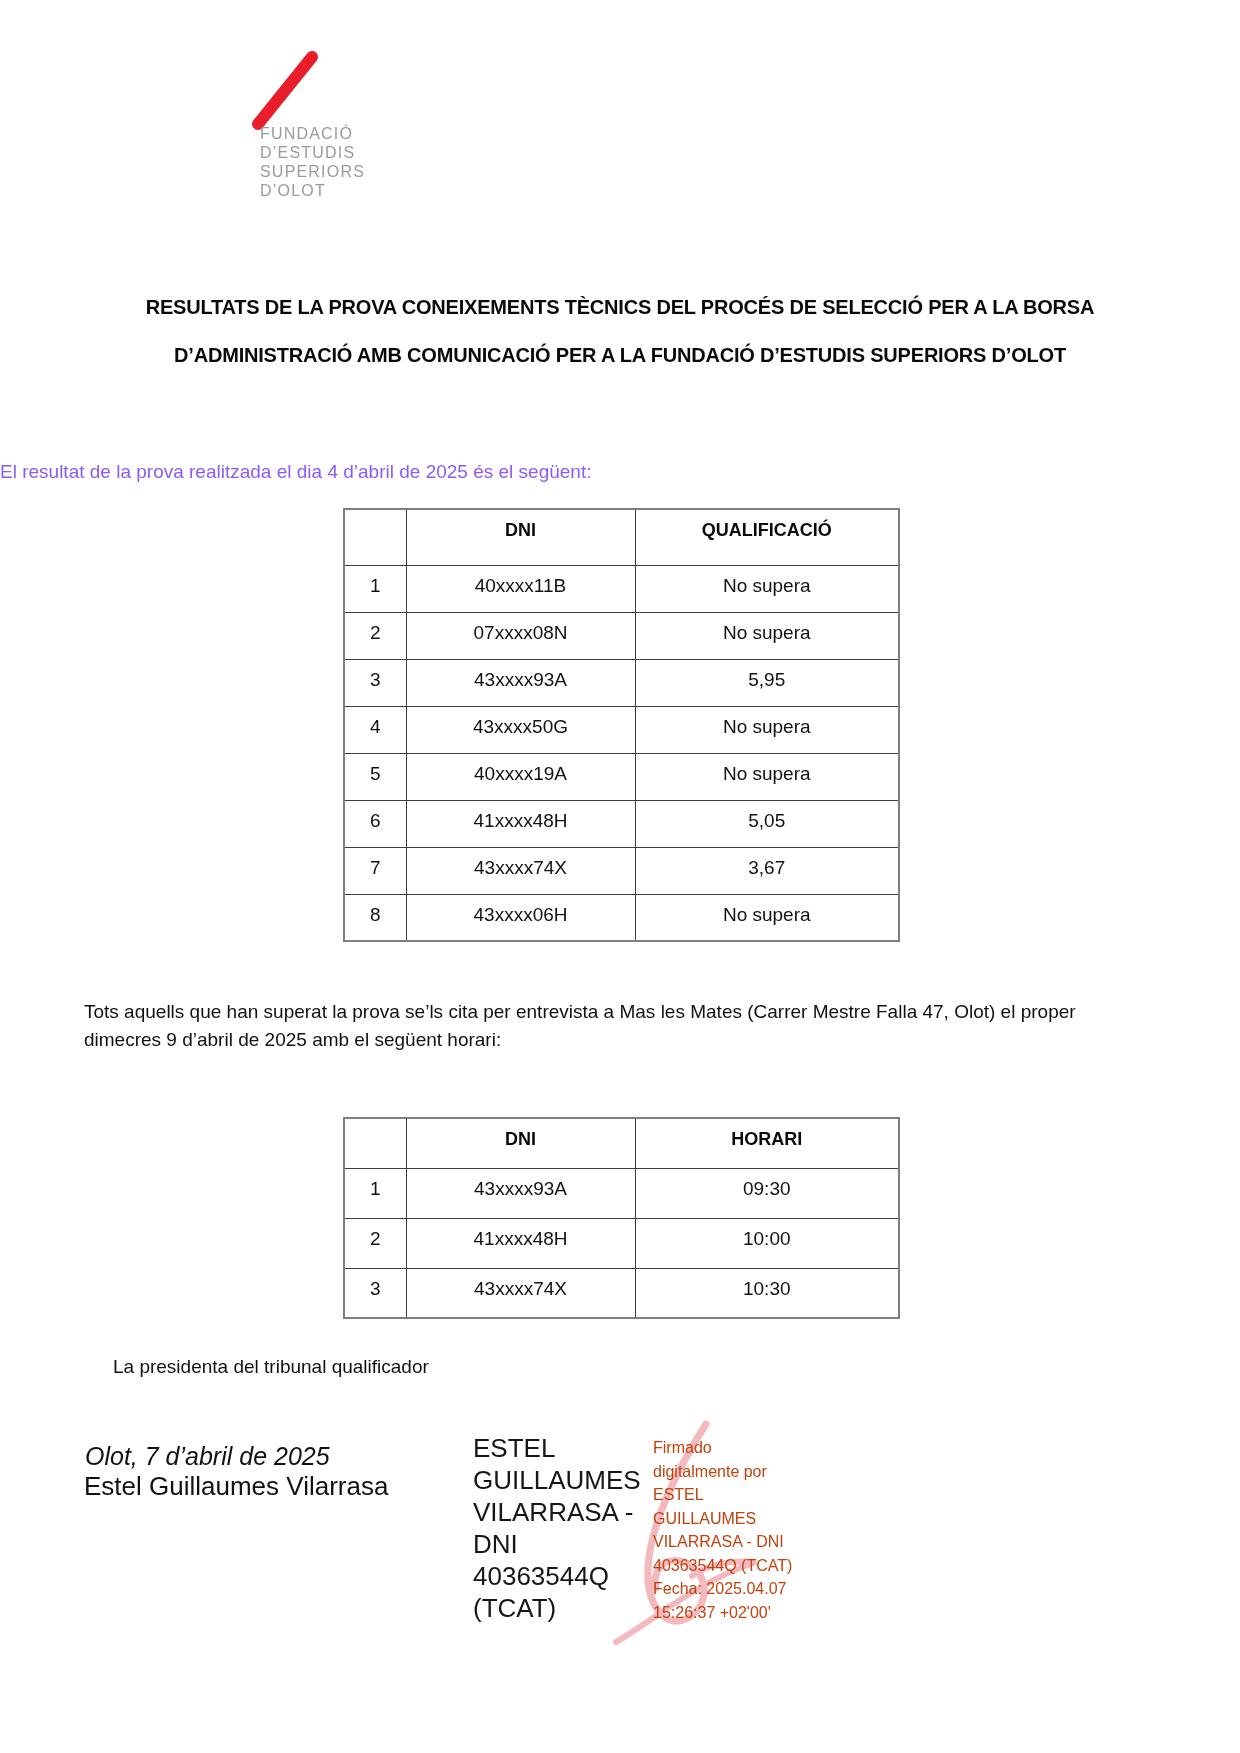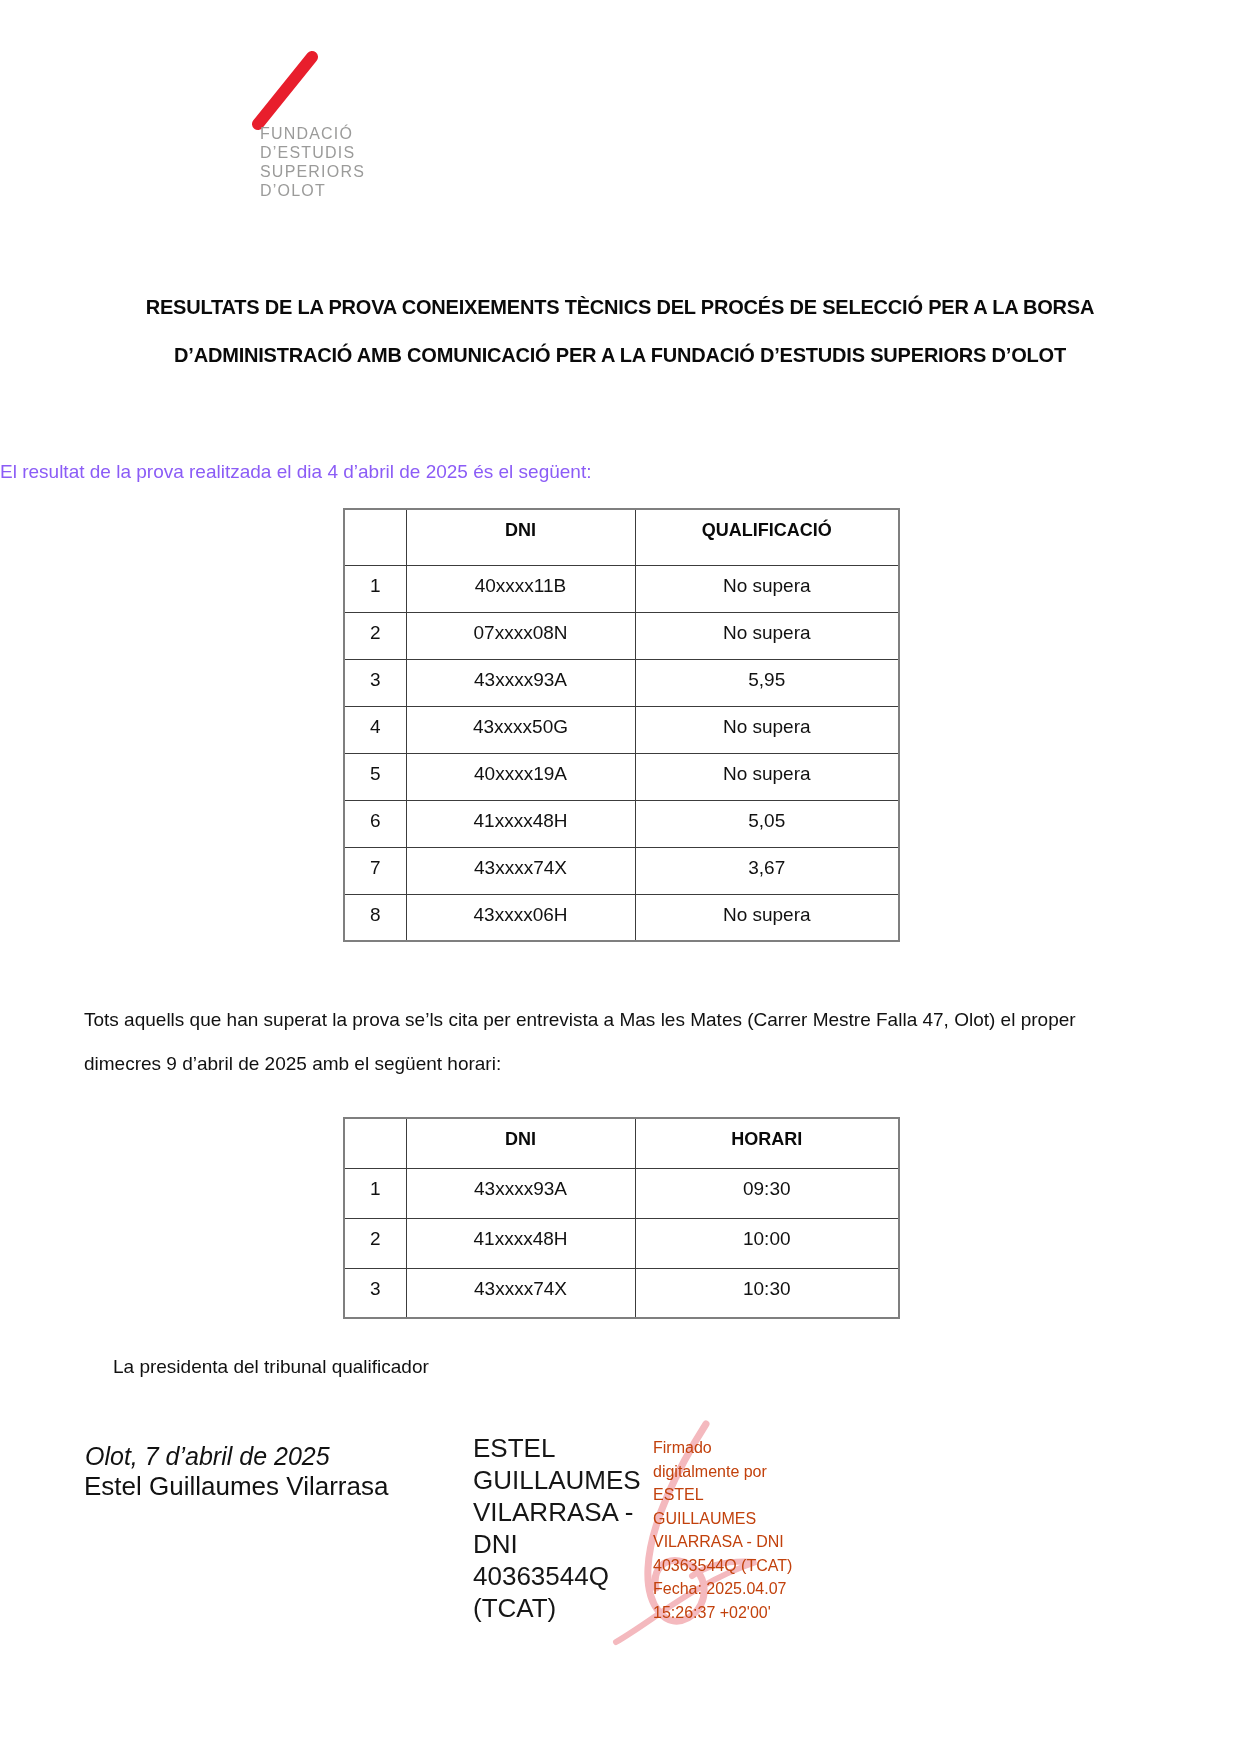--- a/index.html
+++ b/index.html
@@ -47,21 +47,21 @@
   .results-table th { height:56px; }
   .results-table td { height:47px; }
 
   .schedule-table { position:absolute; left:343px; top:1117px; }
   .schedule-table th { height:50px; }
   .schedule-table td { height:50px; }
 
   
   .interview-para {
     position:absolute; left:84px; top:998px; width:1005px;
-    font-size:19px; line-height:44px; color:#111;
+    font-size:19px; line-height:28px; color:#111;
   }
 
   
   .presidenta { position:absolute; left:84px; top:1356px; font-size:19px; color:#111;margin-left:29px; }
   .signer-name { position:absolute; left:84px; top:1471px; font-size:26px; color:#111; }
   .place-date { position:absolute; left:85px; top:1442px; font-size:25px; font-style:italic; color:#111; }
 
   .sig-flourish { position:absolute; left:608px; top:1420px; }
   .sig-big {
     position:absolute; left:473px; top:1432px; width:190px;

